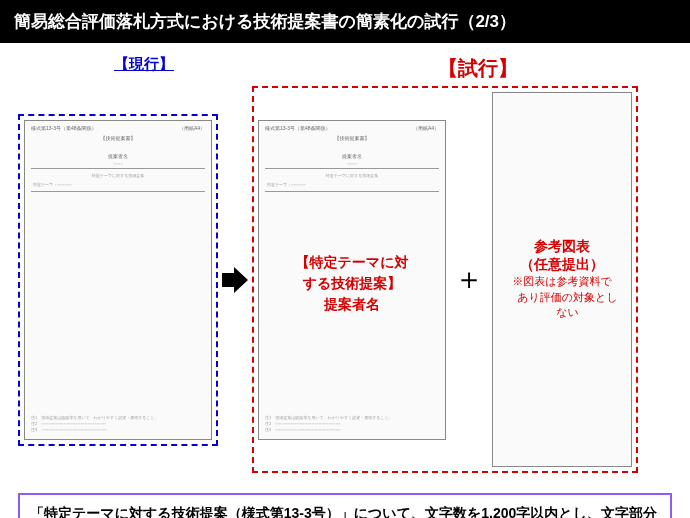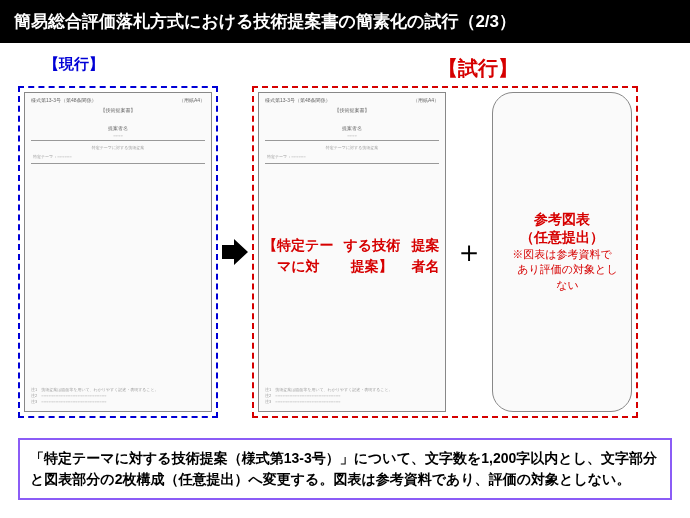--- a/index.html
+++ b/index.html
@@ -1,35 +1,35 @@
 <!DOCTYPE html>
 <html><head>
 <meta charset="utf-8">
 <style>
   * { margin: 0; padding: 0; box-sizing: border-box; }
   body { width: 690px; height: 518px; font-family: "Meiryo", "Hiragino Sans", sans-serif; background: #fff; overflow: hidden; }
   .header { background: #000000; color: #fff; padding: 10px 14px; font-size: 17px; font-weight: bold; }
   .content { padding: 12px 18px 10px; }
   .labels-row { display: flex; }
-  .label-genkou { color: #0000d6; font-weight: bold; font-size: 15px; width: 200px; margin-left: 26px; }
+  .label-genkou { color: #0000d6; font-weight: bold; font-size: 15px; width: 200px; text-align: center; margin-left: 26px; text-decoration: underline; }
   .label-shikou { color: #d60000; font-weight: bold; font-size: 20px; flex: 1; text-align: center; margin-left: 40px; }
   .panels-row { display: flex; align-items: center; margin-top: 4px; }
   .dashed-blue { border: 2px dashed #0000d6; padding: 4px; }
   .dashed-red { border: 2px dashed #d60000; padding: 4px; display: flex; align-items: center; gap: 6px; }
   .doc { border: 1px solid #888; background: #fafafa; position: relative; overflow: hidden; }
   .doc.current { width: 188px; height: 320px; }
   .doc.trial-a { width: 188px; height: 320px; }
-  .doc.trial-b { width: 140px; height: 320px; display: flex; flex-direction: column; justify-content: center; align-items: center; border-radius: 21px; }
+  .doc.trial-b { width: 140px; height: 375px; display: flex; flex-direction: column; justify-content: center; align-items: center; }
   .doc .tiny-head { font-size: 5px; color: #666; padding: 4px 6px 2px; display: flex; justify-content: space-between; }
   .doc .tiny-title { font-size: 5px; color: #666; text-align: center; padding: 2px 0 6px; }
   .doc .tiny-sub { font-size: 5px; color: #666; text-align: center; padding: 6px 0 2px; }
   .doc .tiny-line { font-size: 4px; color: #999; text-align: center; }
   .doc hr { border: none; border-top: 1px solid #999; margin: 2px 6px; }
   .doc .body-area { height: 180px; }
-  .doc .body-area.red-text { display: flex; flex-direction: row; justify-content: center; align-items: center; color: #d60000; font-weight: bold; font-size: 14px; line-height: 1.5; text-align: center; }
+  .doc .body-area.red-text { display: flex; flex-direction: column; justify-content: center; align-items: center; color: #d60000; font-weight: bold; font-size: 14px; line-height: 1.5; text-align: center; }
   .doc .foot-lines { position: absolute; bottom: 6px; left: 6px; right: 6px; font-size: 4px; color: #999; line-height: 1.5; }
   .trial-b-title { color: #d60000; font-weight: bold; font-size: 14px; text-align: center; }
   .trial-b-sub { color: #d60000; font-size: 11px; text-align: left; line-height: 1.4; padding: 0 6px; }
   .arrow { width: 34px; display: flex; justify-content: center; align-items: center; }
   .arrow svg { width: 30px; height: 30px; }
   .plus { font-size: 30px; font-weight: 300; color: #000; padding: 0 2px; }
   .bottom-box { border: 2px solid #8b5cf6; margin: 10px 18px 0; padding: 8px 10px; font-size: 14px; line-height: 1.5; color: #000; font-weight: bold; }
 </style>
 </head>
 <body>

